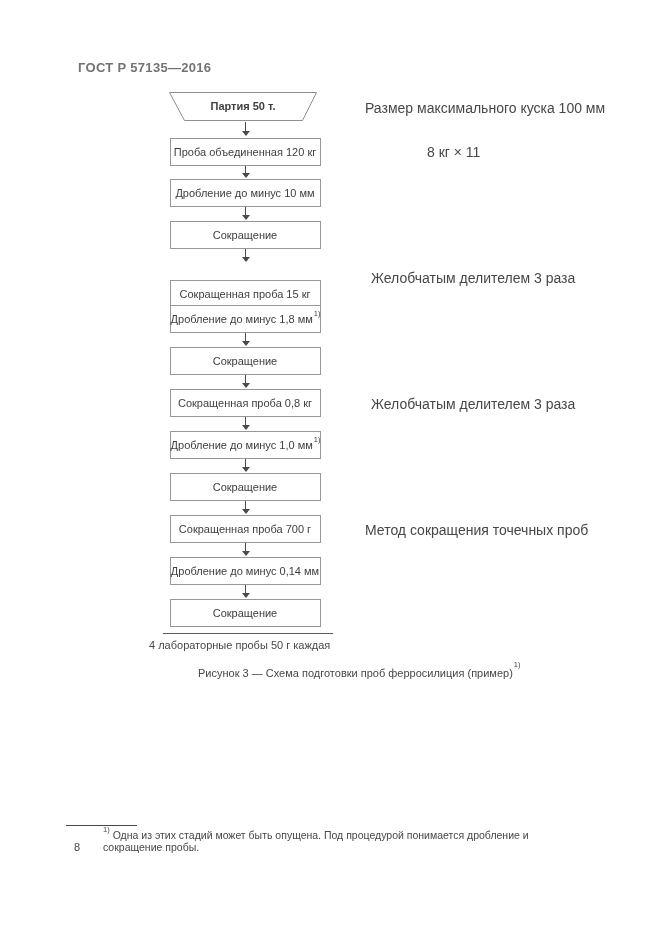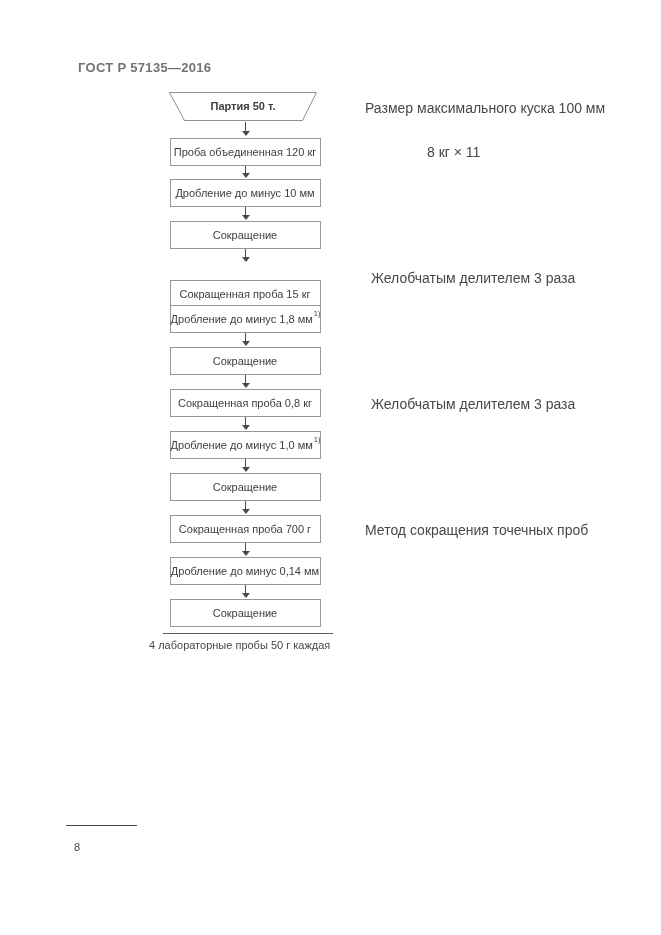--- a/index.html
+++ b/index.html
@@ -225,18 +225,24 @@
     <div class="annot" style="left:365px;top:100px">Размер максимального куска 100 мм</div>
     <div class="annot" style="left:427px;top:144px">8 кг × 11</div>
     <div class="annot" style="left:371px;top:270px">Желобчатым делителем 3 раза</div>
     <div class="annot" style="left:371px;top:396px">Желобчатым делителем 3 раза</div>
     <div class="annot" style="left:365px;top:522px">Метод сокращения точечных проб</div>
 
     <div class="result-line"></div>
     <div class="result-label">4 лабораторные пробы 50 г каждая</div>
   </div>
 
+  <div class="caption">
+    <span>Рисунок 3 — Схема подготовки проб ферросилиция (пример)</span><sup>1)</sup>
+  </div>
 
   <div class="footnote-rule"></div>
+  <div class="footnote">
+    <sup>1)</sup><span>Одна из этих стадий может быть опущена. Под процедурой понимается дробление и сокращение пробы.</span>
+  </div>
 
   <div class="page-number">8</div>
 
 </div>
 
 </body></html>

